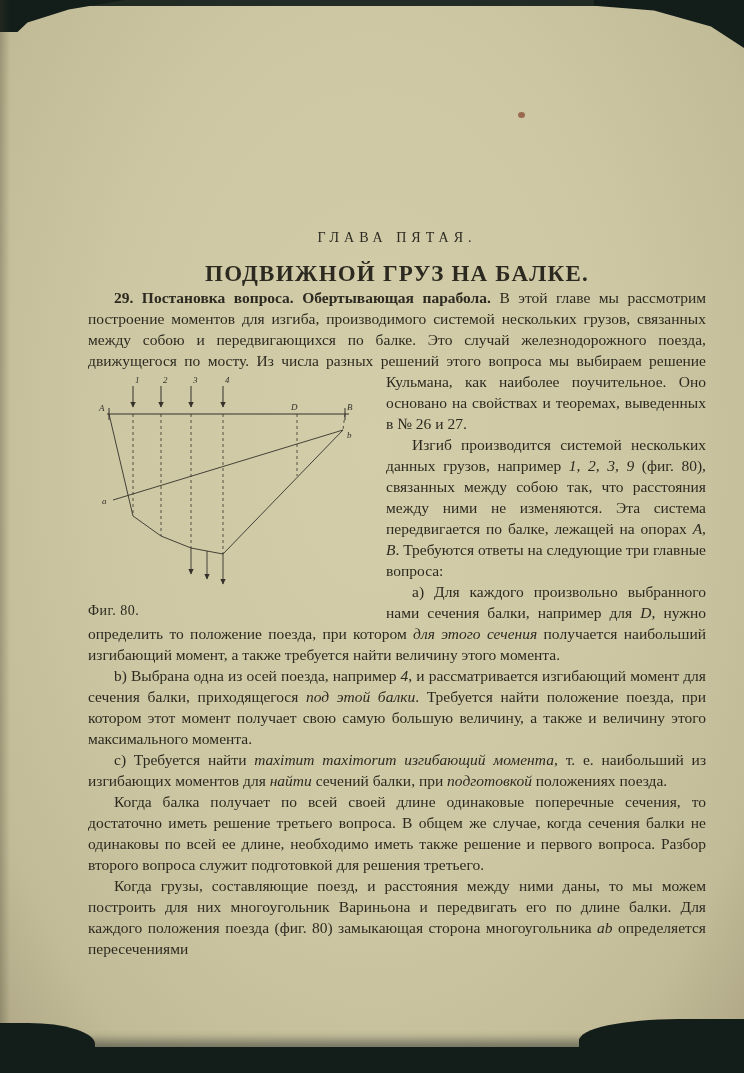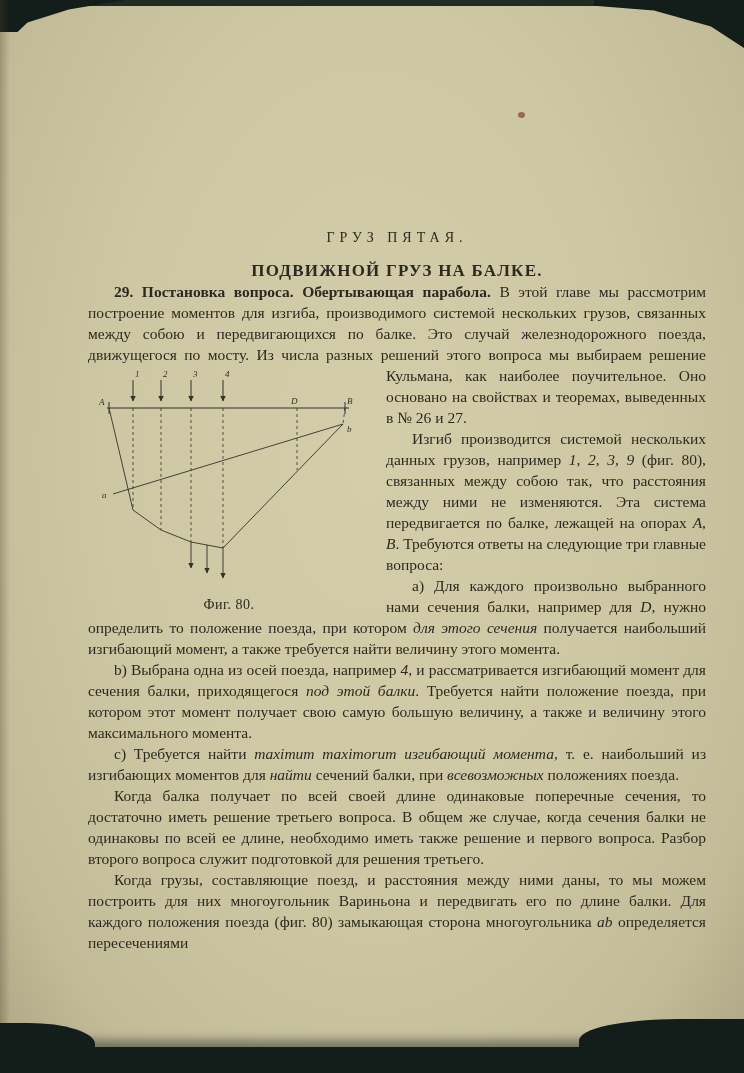--- a/index.html
+++ b/index.html
@@ -21,28 +21,28 @@
     box-shadow:0 -7px 10px rgba(19,29,26,.45);}
   .corner-bl{position:absolute;bottom:20px;left:0;width:95px;height:30px;background:#131d1a;border-radius:0 70% 0 0;}
   .corner-br{position:absolute;bottom:18px;right:0;width:165px;height:36px;background:#131d1a;border-radius:60% 0 0 0;}
   .edge-left{position:absolute;top:0;bottom:0;left:0;width:10px;
     background:linear-gradient(90deg,rgba(70,66,44,.30),rgba(70,66,44,0));}
   .speck{position:absolute;top:112px;left:518px;width:7px;height:6px;background:#8a4a32;border-radius:50%;opacity:.75;}
 
   
   .content{position:absolute;left:88px;top:0;width:618px;padding-top:230px;}
   .chapter{margin:0;text-align:center;font-size:14px;letter-spacing:5px;}
-  .title{margin:15px 0 0;text-align:center;font-weight:bold;font-size:17px;letter-spacing:1.2px;}
+  .title{margin:15px 0 0;text-align:center;font-weight:bold;font-size:23px;letter-spacing:1.2px;}
   .body{font-size:15.5px;line-height:21px;text-align:justify;hyphens:auto;}
   p.para{margin:0;text-indent:26px;}
 
   
   .fig-float{display:block;float:left;width:282px;margin:3px 16px 2px 0;text-indent:0;}
   .fig-float svg{display:block;margin:0 auto;}
-  .fig-caption{display:block;text-align:center;font-size:14px;margin-top:8px;letter-spacing:.5px;}
+  .fig-caption{display:block;font-size:14px;margin-top:8px;letter-spacing:.5px;}
   .fig-float svg line,.fig-float svg polyline{stroke:#33312a;stroke-width:1;fill:none;}
   .fig-float svg .dash{stroke-dasharray:3,3;stroke-width:.8;}
   .fig-float svg .thin{stroke-width:.9;}
   .flabel{font:italic 9px "Liberation Serif",serif;fill:#33312a;}
   .fmark{fill:#33312a;}
 </style>
 </head>
 <body>
 
 <div class="page">
@@ -51,21 +51,21 @@
   <div class="corner-tl"></div>
   <div class="corner-tr"></div>
   <div class="edge-left"></div>
   <div class="edge-bottom"></div>
   <div class="corner-bl"></div>
   <div class="corner-br"></div>
   <div class="speck"></div>
 
   <div class="content">
 
-    <div class="chapter">ГРУЗ ПЯТАЯ.</div>
+    <div class="chapter">ГЛАВА ПЯТАЯ.</div>
     <h1 class="title">ПОДВИЖНОЙ ГРУЗ НА БАЛКЕ.</h1>
 
     <div class="body">
 
       <p class="para">
         <b>29. Постановка вопроса. Обертывающая парабола.</b>
         <span>В этой главе мы рассмотрим построение моментов для изгиба, производимого системой нескольких грузов, связанных между собою и передвигающихся по балке. Это случай железнодорожного поезда, движущегося по мосту. Из числа разных решений этого вопроса мы выбираем решение Кульмана,</span>
         <span class="fig-float">
           <svg viewBox="0 0 264 218" width="264" height="218">
             <defs>
@@ -120,19 +120,19 @@
             </g>
           </svg>
           <span class="fig-caption">Фиг. 80.</span>
         </span>
         <span>как наиболее поучительное. Оно основано на свойствах и теоремах, выведенных в № 26 и 27.</span>
       </p>
 
       <p class="para">Изгиб производится системой нескольких данных грузов, например <i>1, 2, 3, 9</i> (фиг. 80), связанных между собою так, что расстояния между ними не изменяются. Эта система передвигается по балке, лежащей на опорах <i>А, В</i>. Требуются ответы на следующие три главные вопроса:</p>
       <p class="para">а) Для каждого произвольно выбранного нами сечения балки, например для <i>D</i>, нужно определить то положение поезда, при котором <i>для этого сечения</i> получается наибольший изгибающий момент, а также требуется найти величину этого момента.</p>
       <p class="para">b) Выбрана одна из осей поезда, например <i>4</i>, и рассматривается изгибающий момент для сечения балки, приходящегося <i>под этой балки</i>. Требуется найти положение поезда, при котором этот момент получает свою самую большую величину, а также и величину этого максимального момента.</p>
-      <p class="para">c) Требуется найти <i>maximum maximorum изгибающий момента</i>, т. е. наибольший из изгибающих моментов для <i>найти</i> сечений балки, при <i>всевозможных</i> положениях поезда.</p>
+      <p class="para">c) Требуется найти <i>maximum maximorum изгибающий момента</i>, т. е. наибольший из изгибающих моментов для <i>найти</i> сечений балки, при <i>подготовкой</i> положениях поезда.</p>
       <p class="para">Когда балка получает по всей своей длине одинаковые поперечные сечения, то достаточно иметь решение третьего вопроса. В общем же случае, когда сечения балки не одинаковы по всей ее длине, необходимо иметь также решение и первого вопроса. Разбор второго вопроса служит подготовкой для решения третьего.</p>
       <p class="para">Когда грузы, составляющие поезд, и расстояния между ними даны, то мы можем построить для них многоугольник Вариньона и передвигать его по длине балки. Для каждого положения поезда (фиг. 80) замыкающая сторона многоугольника <i>ab</i> определяется пересечениями</p>
 
     </div>
   </div>
 </div>
 
 </body></html>

